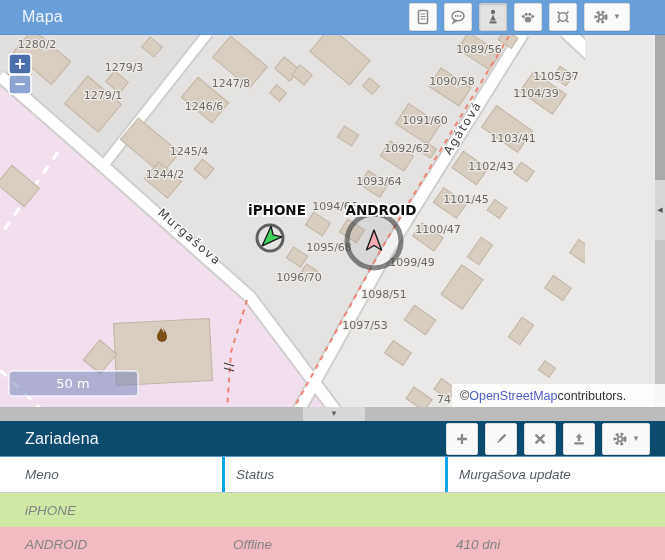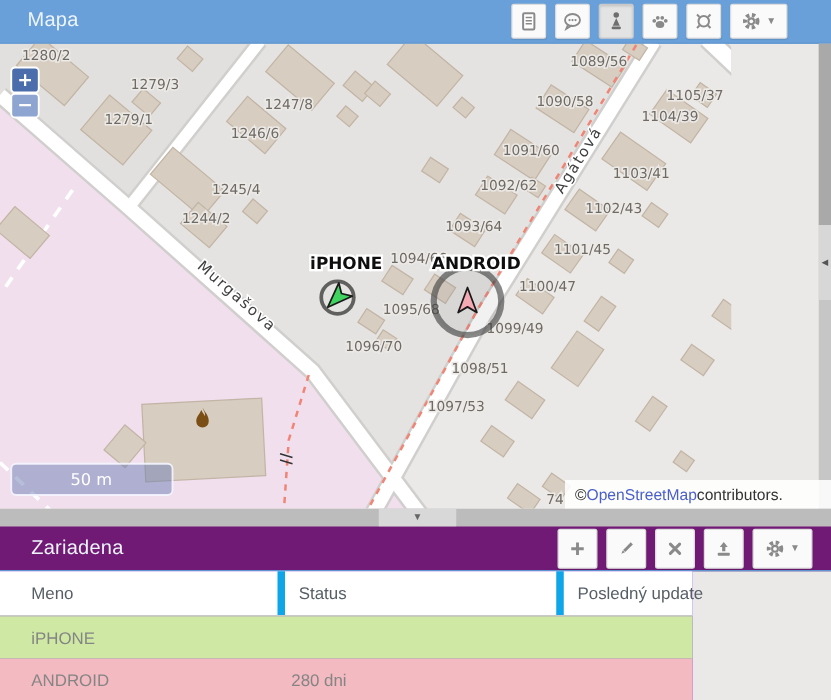--- a/index.html
+++ b/index.html
@@ -34,28 +34,28 @@
   #right-strip .seg-handle{position:absolute;top:145px;left:0;width:10px;height:60px;background:#d7d7d7;
       display:flex;align-items:center;justify-content:center;cursor:pointer;}
   #right-strip .seg-handle span{font-size:7px;color:#555;}
   
   #divider{position:absolute;left:0;top:407px;width:665px;height:14px;background:#bcbcbc;z-index:6;}
   #divider .dhandle{position:absolute;left:303px;top:0;width:62px;height:14px;background:#d8d8d8;
       display:flex;align-items:center;justify-content:center;cursor:pointer;}
   #divider .dhandle span{font-size:8px;color:#666;line-height:1;}
   
   #dev-header-bar{position:absolute;left:0;top:421px;width:665px;height:36px;display:flex;align-items:center;
-      background:#701a75;z-index:5;}
+      background:#0c4a6e;z-index:5;}
   #dev-header-bar .ptitle{margin-left:25px;color:#eef4fb;font-size:16px;}
   #dev-header-bar .tbar{margin-right:15px;gap:7px;}
-  #dev-table{position:absolute;left:0;top:457px;width:554px;background:#6d28d9;z-index:5;}
+  #dev-table{position:absolute;left:0;top:457px;width:665px;background:#6d28d9;z-index:5;font-style:italic;}
   .trow{display:grid;grid-template-columns:222px 223px 220px;align-items:center;font-size:13.5px;}
   .thead-row{height:36px;color:#565e66;background:#fff;border-bottom:1px solid #c9c9c9;box-sizing:border-box;}
   .thead-row .cell{height:100%;display:flex;align-items:center;box-sizing:border-box;}
-  .thead-row .cell + .cell{border-left:6px solid #0ea5e9;}
+  .thead-row .cell + .cell{border-left:3px solid #0ea5e9;}
   .drow{height:34px;color:#858585;cursor:pointer;}
   .cell{padding-left:11px;box-sizing:border-box;}
   .cell.first{padding-left:25px;}
 </style>
 </head>
 <body>
 
 <div class="app">
 
   <div id="map-header" class="phead">
@@ -321,26 +321,27 @@
           </span>
           <span class="caret">▼</span>
         </div>
       </div>
   </div>
 
   <div id="dev-table">
     <div class="trow thead-row">
       <div class="cell first">Meno</div>
       <div class="cell">Status</div>
-      <div class="cell">Posledný update</div>
+      <div class="cell">Murgašova update</div>
     </div>
     <div id="dev-rows">
         <div class="trow drow" style="background: rgb(207, 233, 164);">
           <div class="cell first">iPHONE</div>
         </div>
         <div class="trow drow" style="background: rgb(243, 186, 193);">
           <div class="cell first">ANDROID</div>
-               <div class="cell">280 dni</div>
+               <div class="cell">Offline</div>
+               <div class="cell">410 dni</div>
         </div>
       </div>
   </div>
 
 </div>
 
 </body></html>

